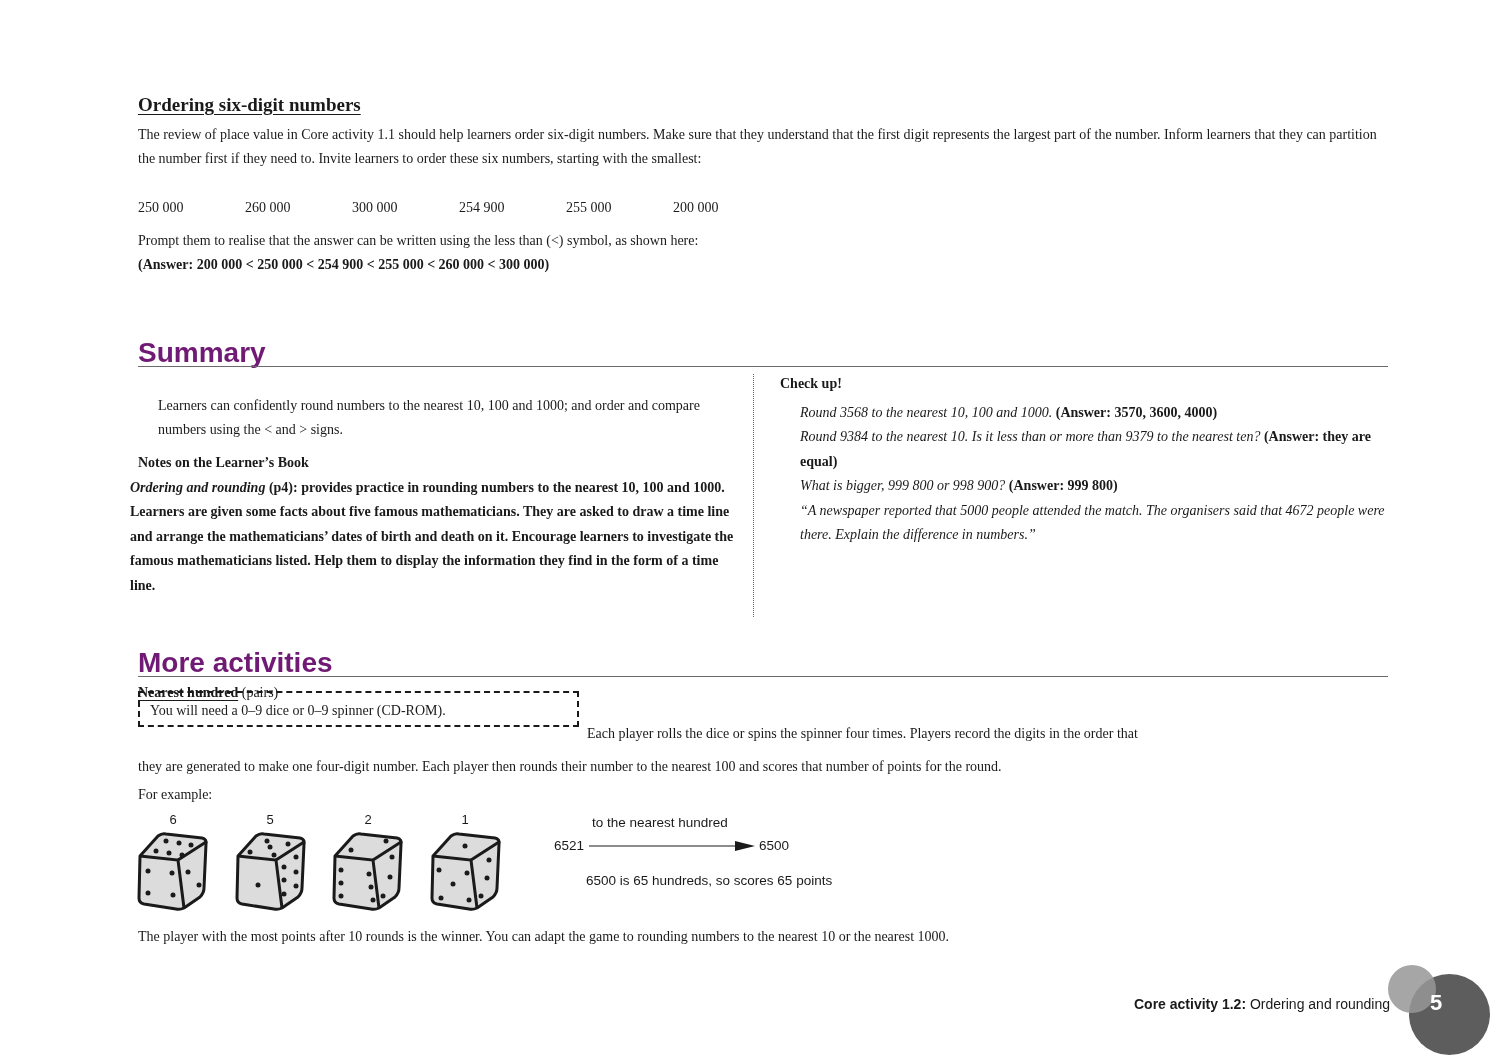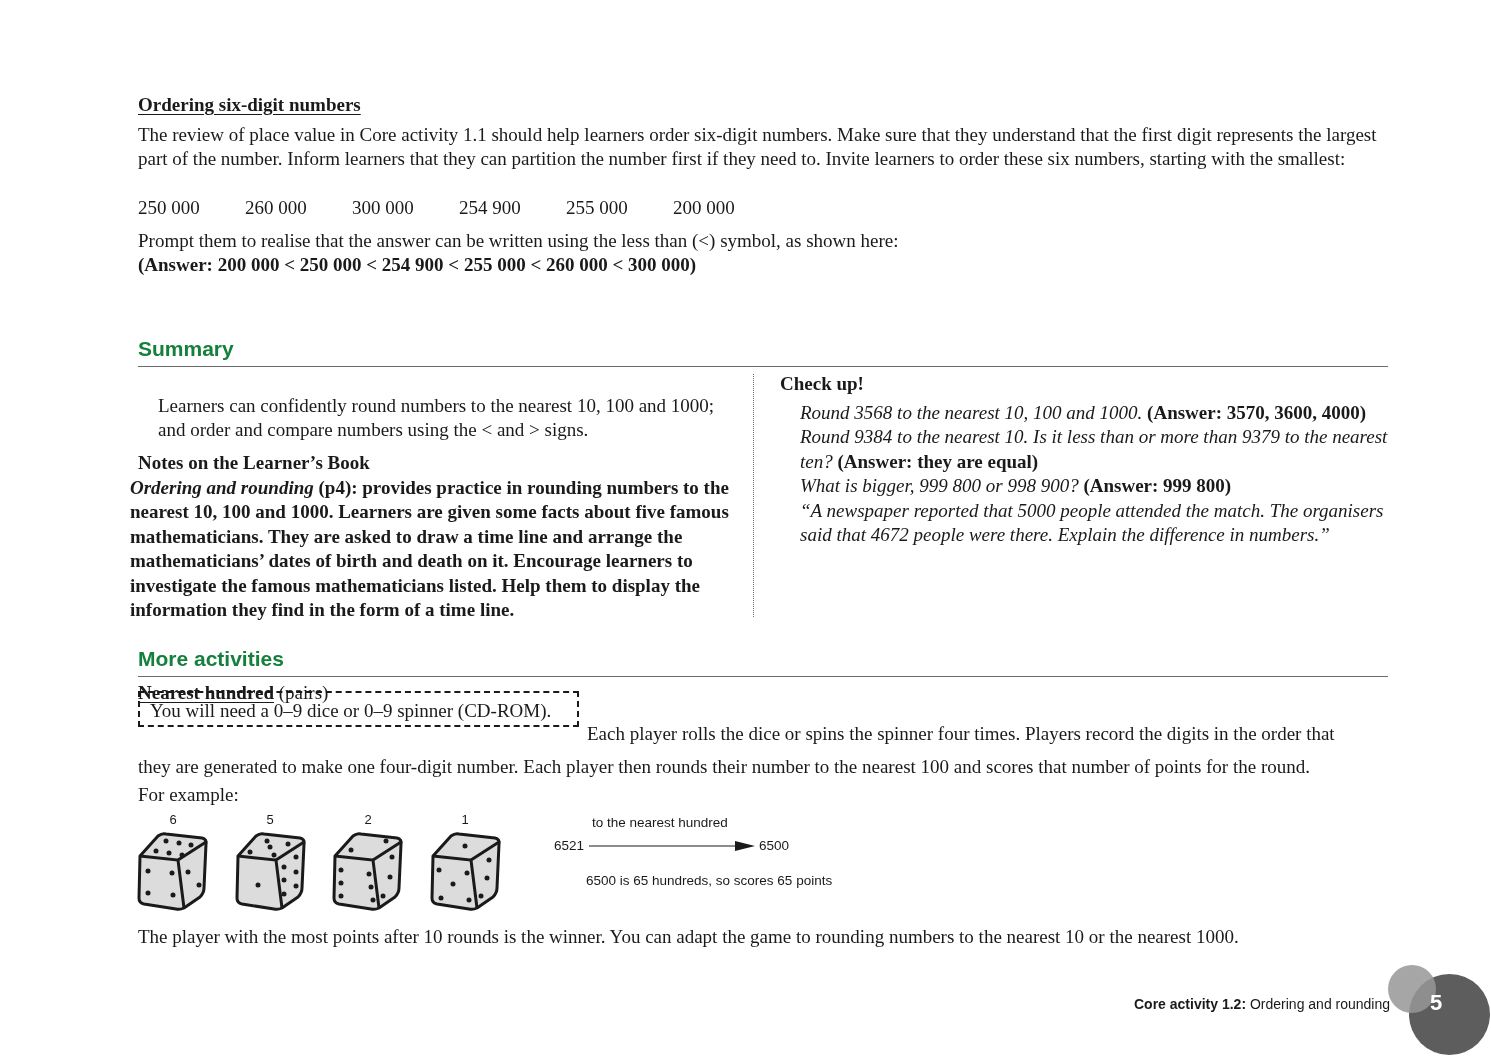--- a/index.html
+++ b/index.html
@@ -1,35 +1,35 @@
 <!DOCTYPE html>
 <html><head>
 <meta charset="utf-8">
 <style>
   html, body { margin: 0; padding: 0; background: #ffffff; }
   body {
     width: 1491px; height: 1063px; position: relative; overflow: hidden;
     font-family: "Liberation Serif", serif; color: #1a1a1a;
   }
   .abs { position: absolute; }
-  .serif { font-family: "Liberation Serif", serif; font-size: 19px; line-height: 24.4px; }
+  .serif { font-family: "Liberation Serif", serif; font-size: 14px; line-height: 24.4px; }
   .ul { text-decoration: underline; text-underline-offset: 3px; }
   b, .b { font-weight: bold; }
   i, .i { font-style: italic; }
 
   #sec-ordering-title { left: 138px; top: 94px; font-weight: bold; font-size: 19px; }
   #sec-ordering-body { left: 138px; top: 123px; width: 1250px; }
   #numbers-row { left: 138px; top: 196px; display: flex; }
   #numbers-row span { display: inline-block; width: 107px; }
   #prompt-line { left: 138px; top: 229px; }
   #answer-line { left: 138px; top: 253px; font-weight: bold; }
 
   .section-heading {
-    font-family: "Liberation Sans", sans-serif; font-weight: bold; font-size: 21px;
-    color: #15803d;
+    font-family: "Liberation Sans", sans-serif; font-weight: bold; font-size: 28px;
+    color: #701a75;
   }
   .rule { height: 0; border-top: 1.5px solid #6b6b6b; }
 
   #summary-heading { left: 138px; top: 337px; }
   #summary-rule { left: 138px; top: 366px; width: 1250px; }
   #summary-list { left: 158px; top: 368px; width: 560px; margin-top: 26px; }
   #notes-title { left: 138px; top: 451px; font-weight: bold; }
   #notes-body { left: 130px; top: 476px; width: 610px; font-weight: bold; }
   #divider { left: 753px; top: 374px; height: 243px; border-left: 1.5px dotted #6b6b6b; width: 0; }
 

